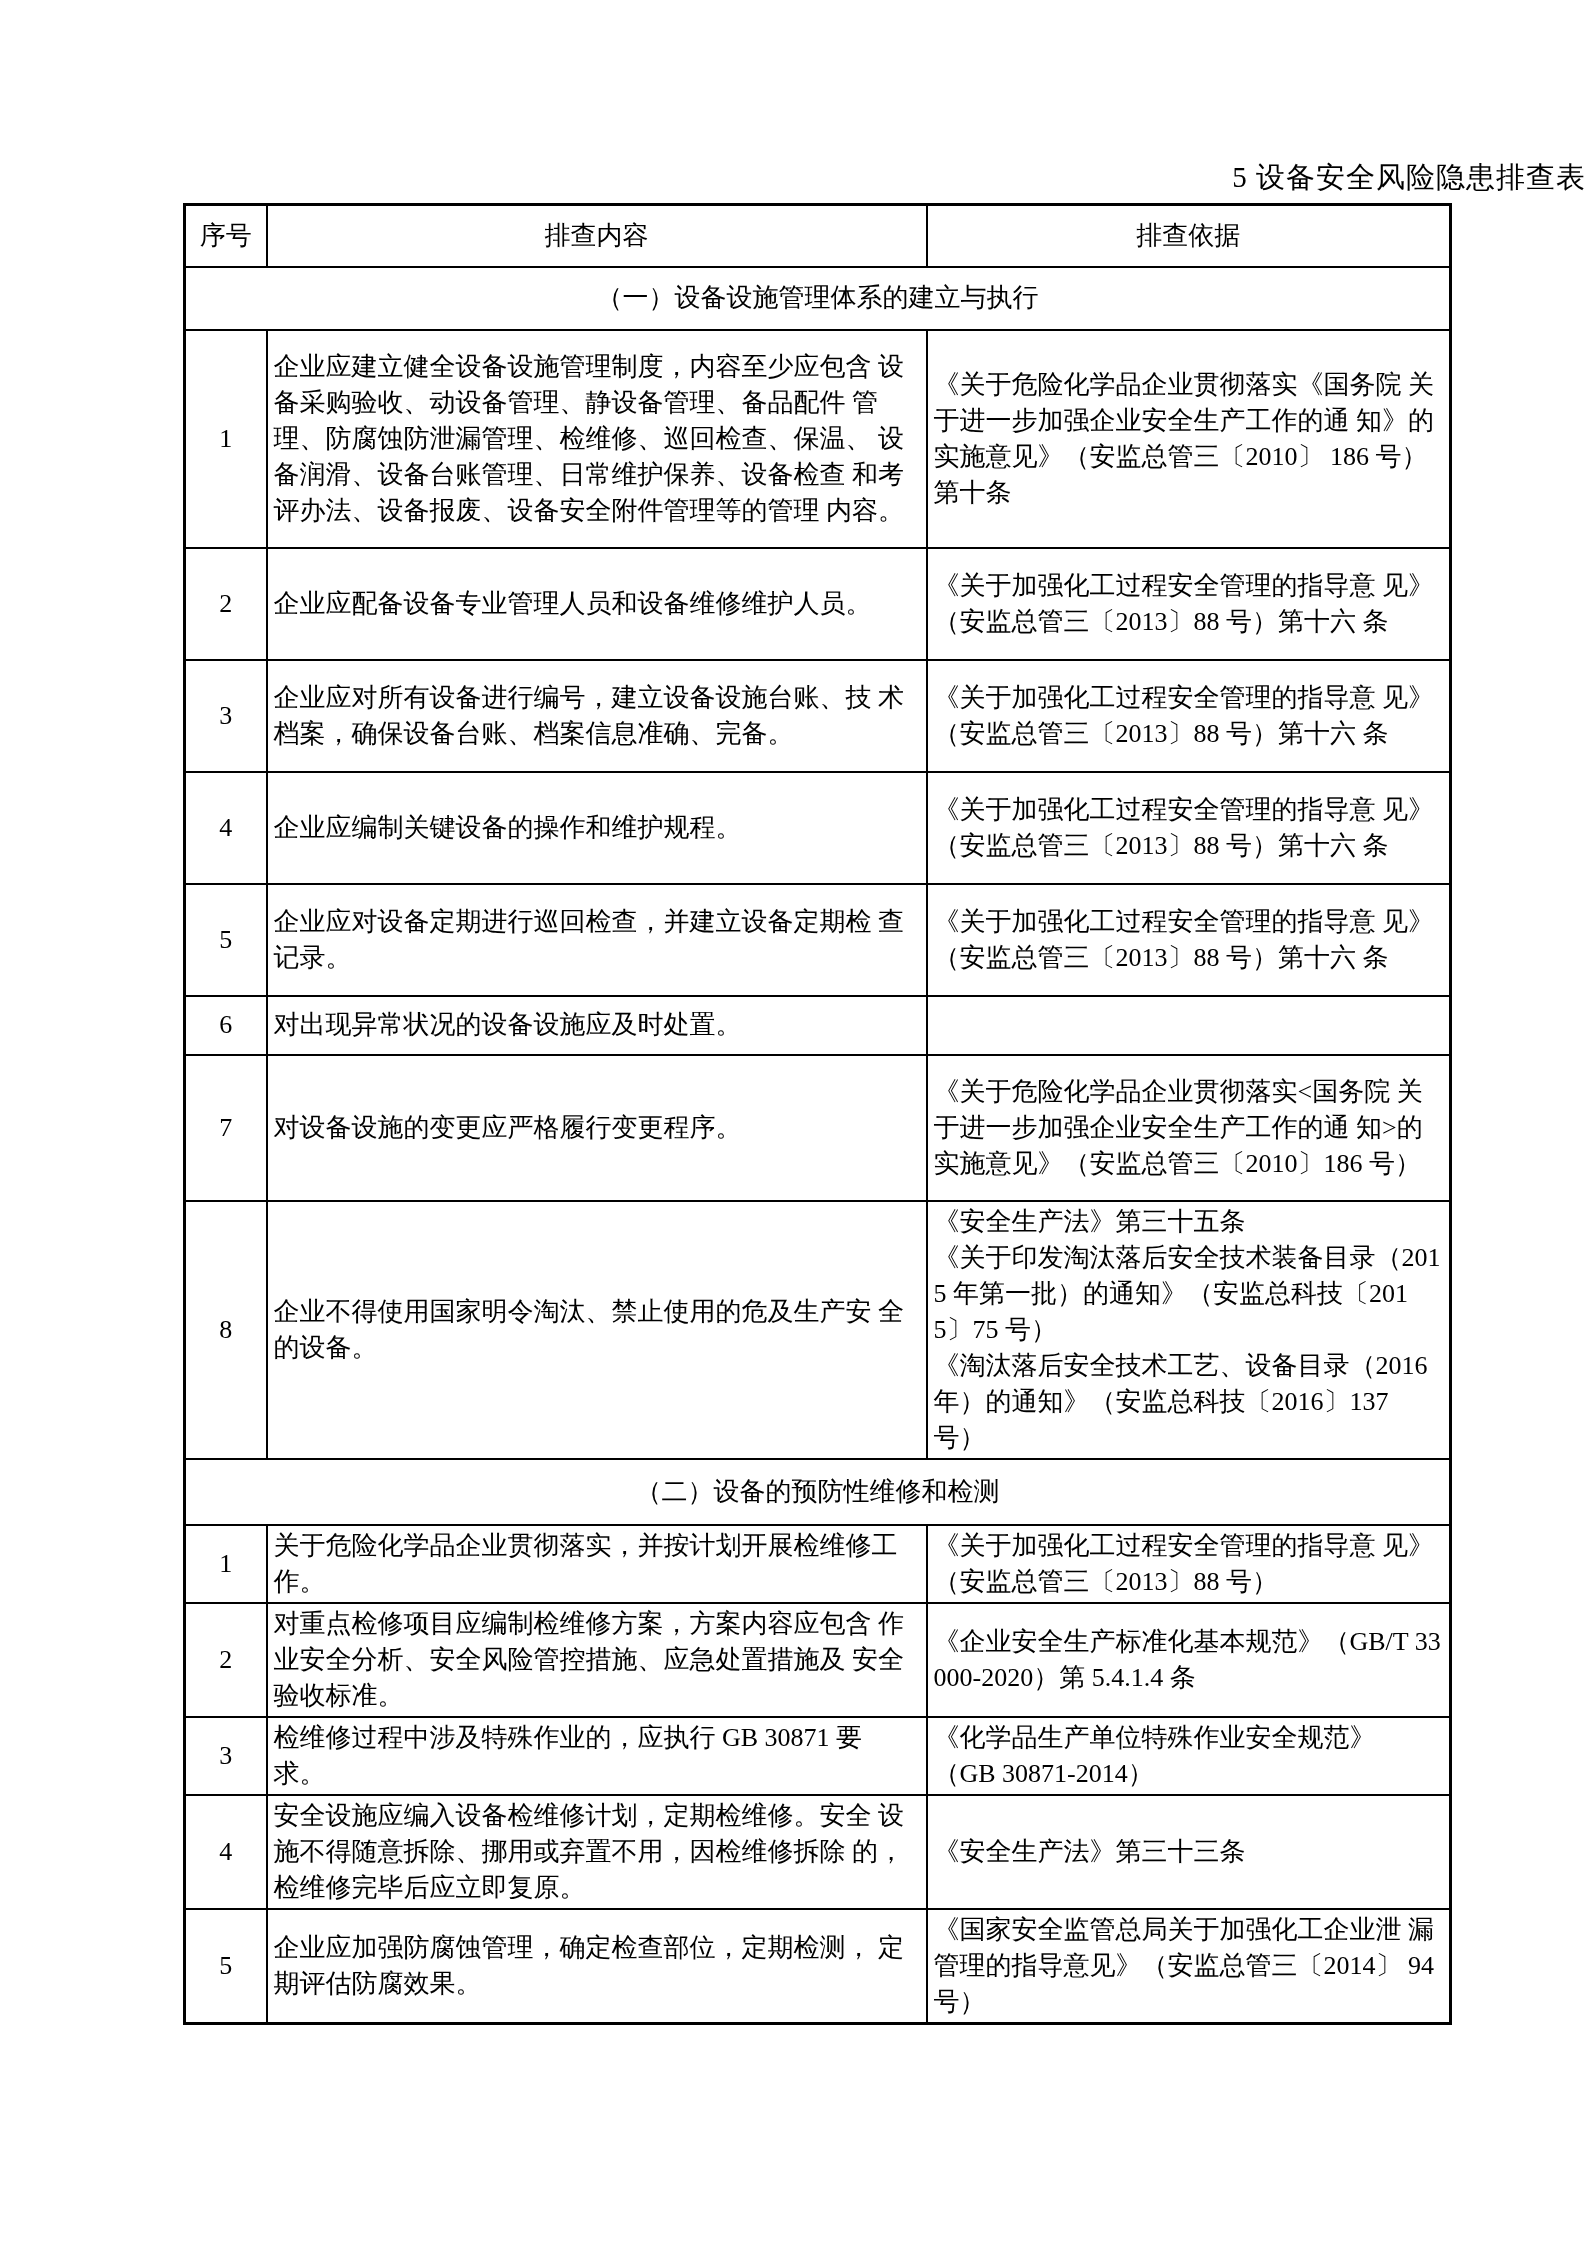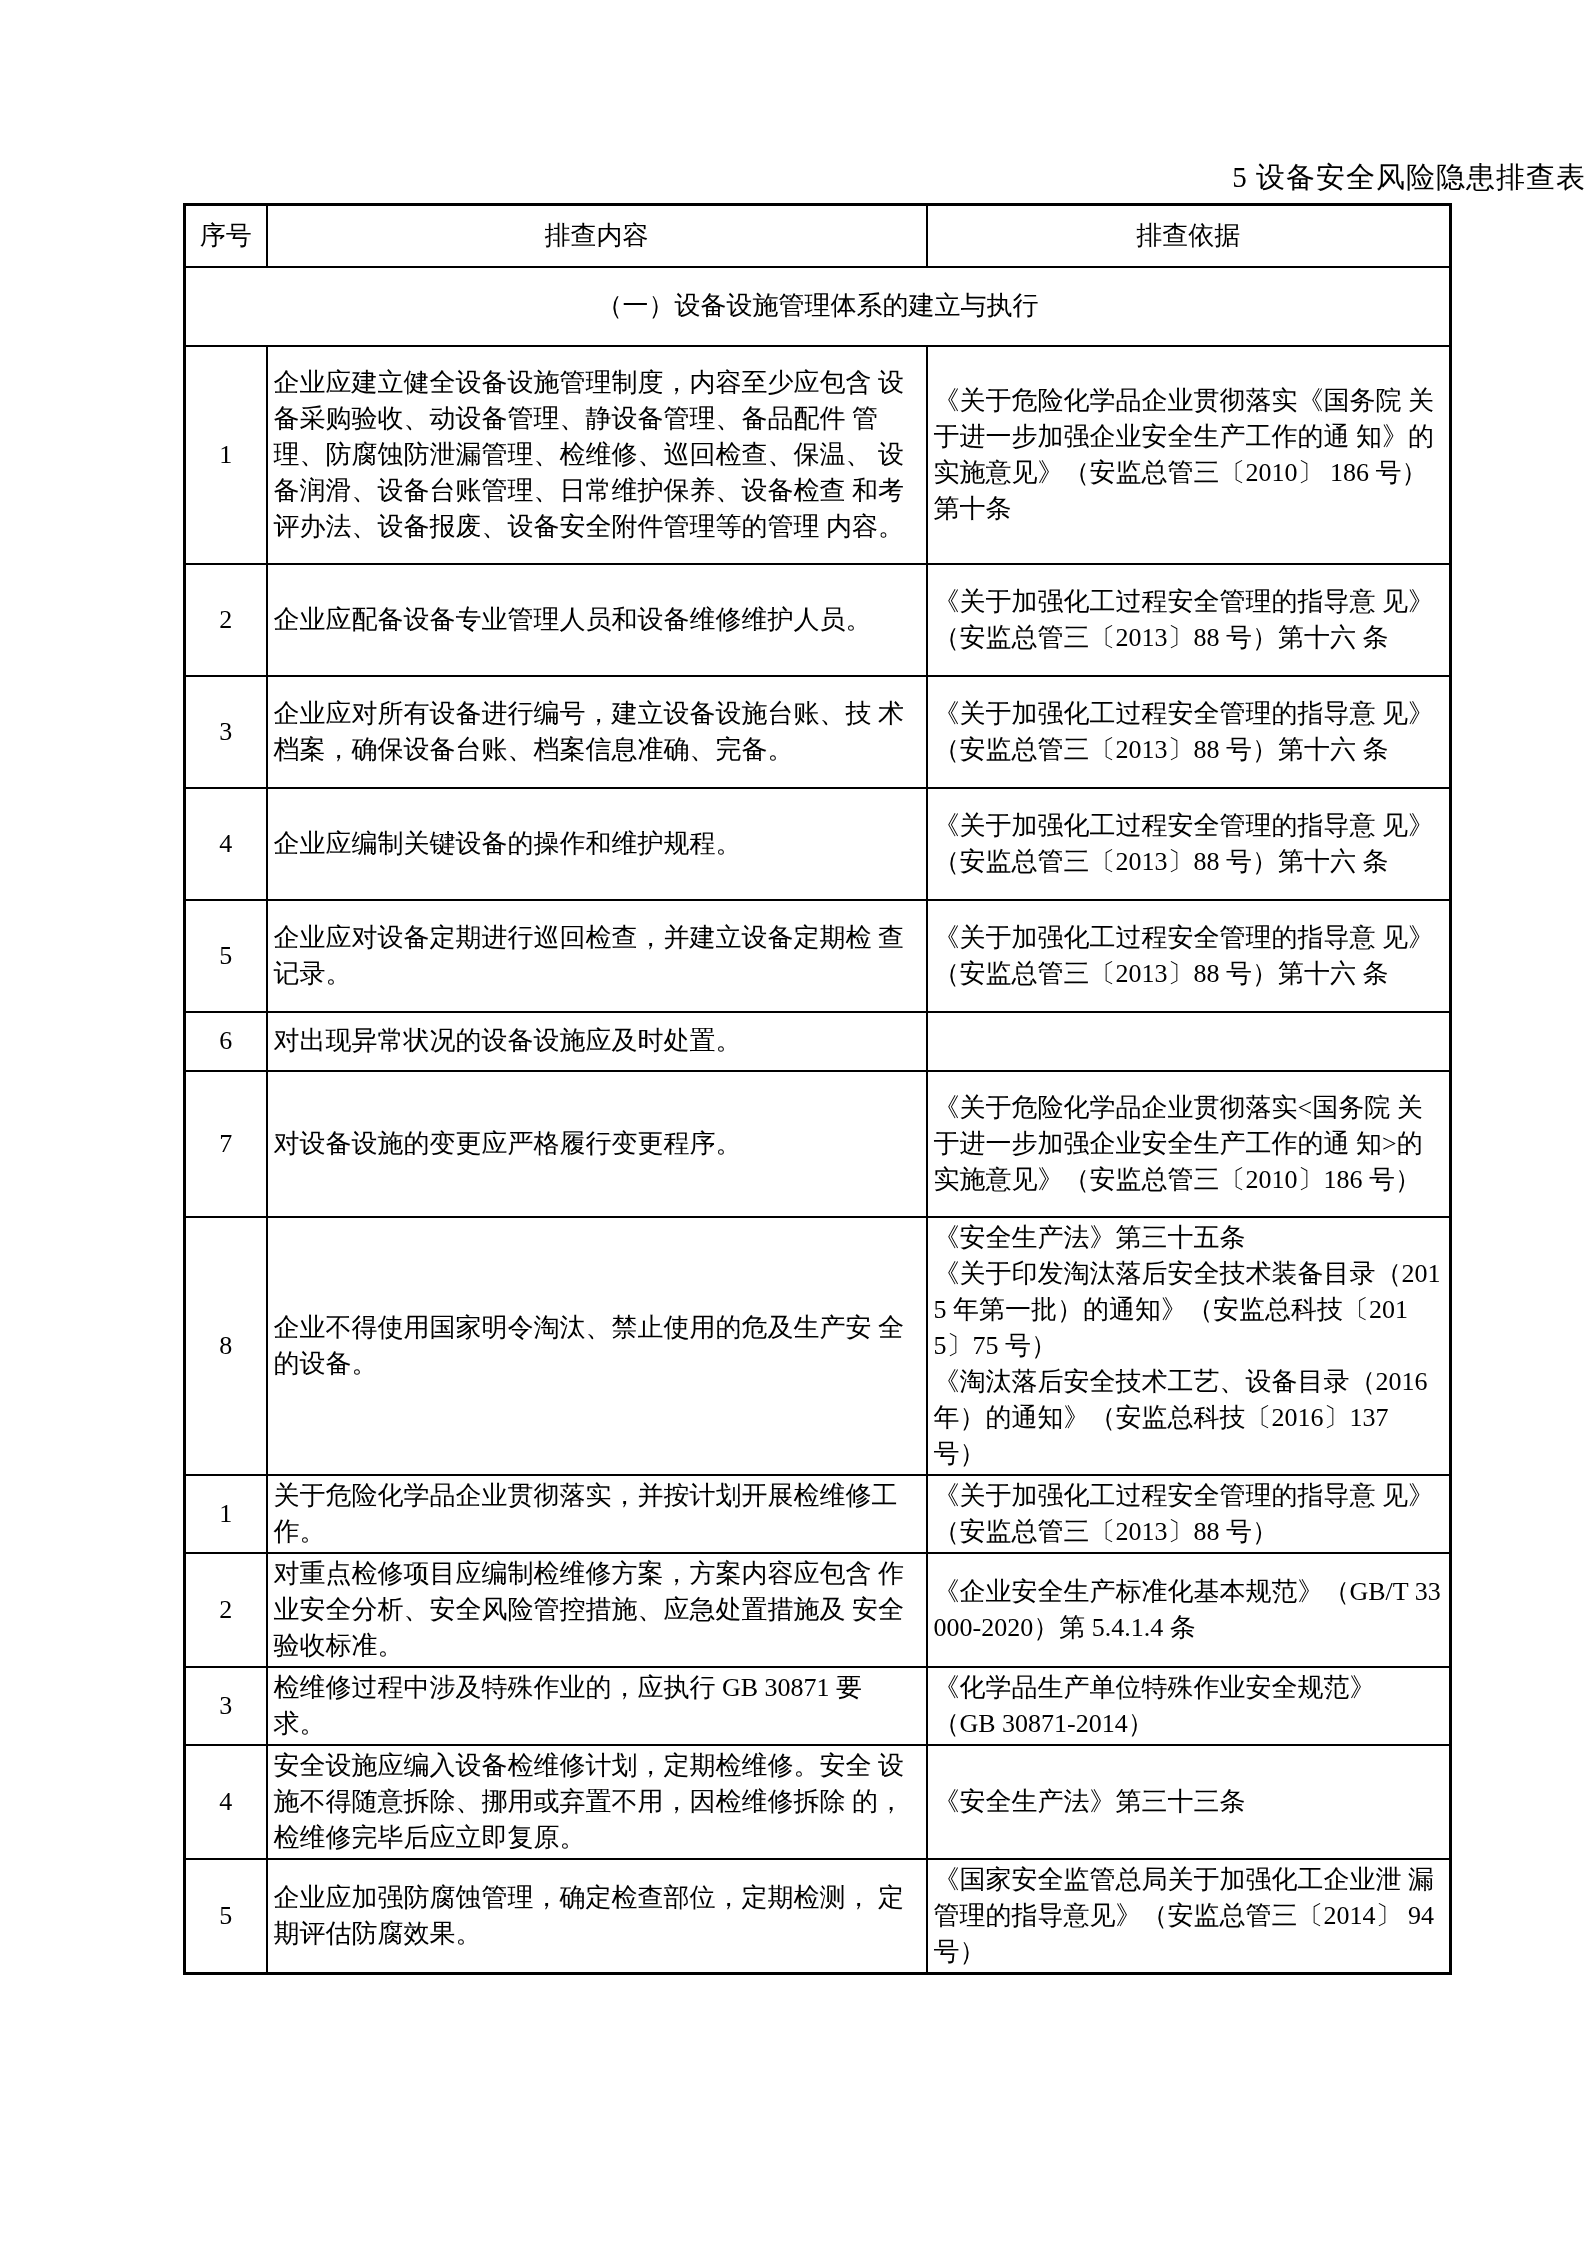--- a/index.html
+++ b/index.html
@@ -77,21 +77,21 @@
     <col style="width:660px">
     <col style="width:524px">
   </colgroup>
   <tbody>
     <tr class="header-row" style="height:62px">
       <th>序号</th>
       <th>排查内容</th>
       <th>排查依据</th>
     </tr>
 
-    <tr class="section-row" style="height:79px">
+    <tr class="section-row" style="height:63px">
       <td colspan="3">（一）设备设施管理体系的建立与执行</td>
     </tr>
 
     <tr class="data-row" style="height:218px">
       <td class="c-no">1</td>
       <td class="c-content">企业应建立健全设备设施管理制度，内容至少应包含 设备采购验收、动设备管理、静设备管理、备品配件 管理、防腐蚀防泄漏管理、检维修、巡回检查、保温、 设备润滑、设备台账管理、日常维护保养、设备检查 和考评办法、设备报废、设备安全附件管理等的管理 内容。</td>
       <td class="c-basis">《关于危险化学品企业贯彻落实《国务院 关于进一步加强企业安全生产工作的通 知》的实施意见》（安监总管三〔2010〕 186 号）第十条</td>
     </tr>
     <tr class="data-row" style="height:112px">
       <td class="c-no">2</td>
@@ -124,20 +124,23 @@
       <td class="c-basis">《关于危险化学品企业贯彻落实&lt;国务院 关于进一步加强企业安全生产工作的通 知&gt;的实施意见》（安监总管三〔2010〕186 号）</td>
     </tr>
     <tr class="data-row" style="height:252px">
       <td class="c-no">8</td>
       <td class="c-content">企业不得使用国家明令淘汰、禁止使用的危及生产安 全的设备。</td>
       <td class="c-basis">《安全生产法》第三十五条
 《关于印发淘汰落后安全技术装备目录（2015 年第一批）的通知》（安监总科技〔2015〕75 号）
 《淘汰落后安全技术工艺、设备目录（2016 年）的通知》（安监总科技〔2016〕137 号）</td>
     </tr>
 
+    <tr class="section-row" style="height:66px">
+      <td colspan="3">（二）设备的预防性维修和检测</td>
+    </tr>
 
     <tr class="data-row" style="height:74px">
       <td class="c-no">1</td>
       <td class="c-content">关于危险化学品企业贯彻落实，并按计划开展检维修工 作。</td>
       <td class="c-basis">《关于加强化工过程安全管理的指导意 见》（安监总管三〔2013〕88 号）</td>
     </tr>
     <tr class="data-row" style="height:107px">
       <td class="c-no">2</td>
       <td class="c-content">对重点检修项目应编制检维修方案，方案内容应包含 作业安全分析、安全风险管控措施、应急处置措施及 安全验收标准。</td>
       <td class="c-basis">《企业安全生产标准化基本规范》（GB/T 33000-2020）第 5.4.1.4 条</td>

